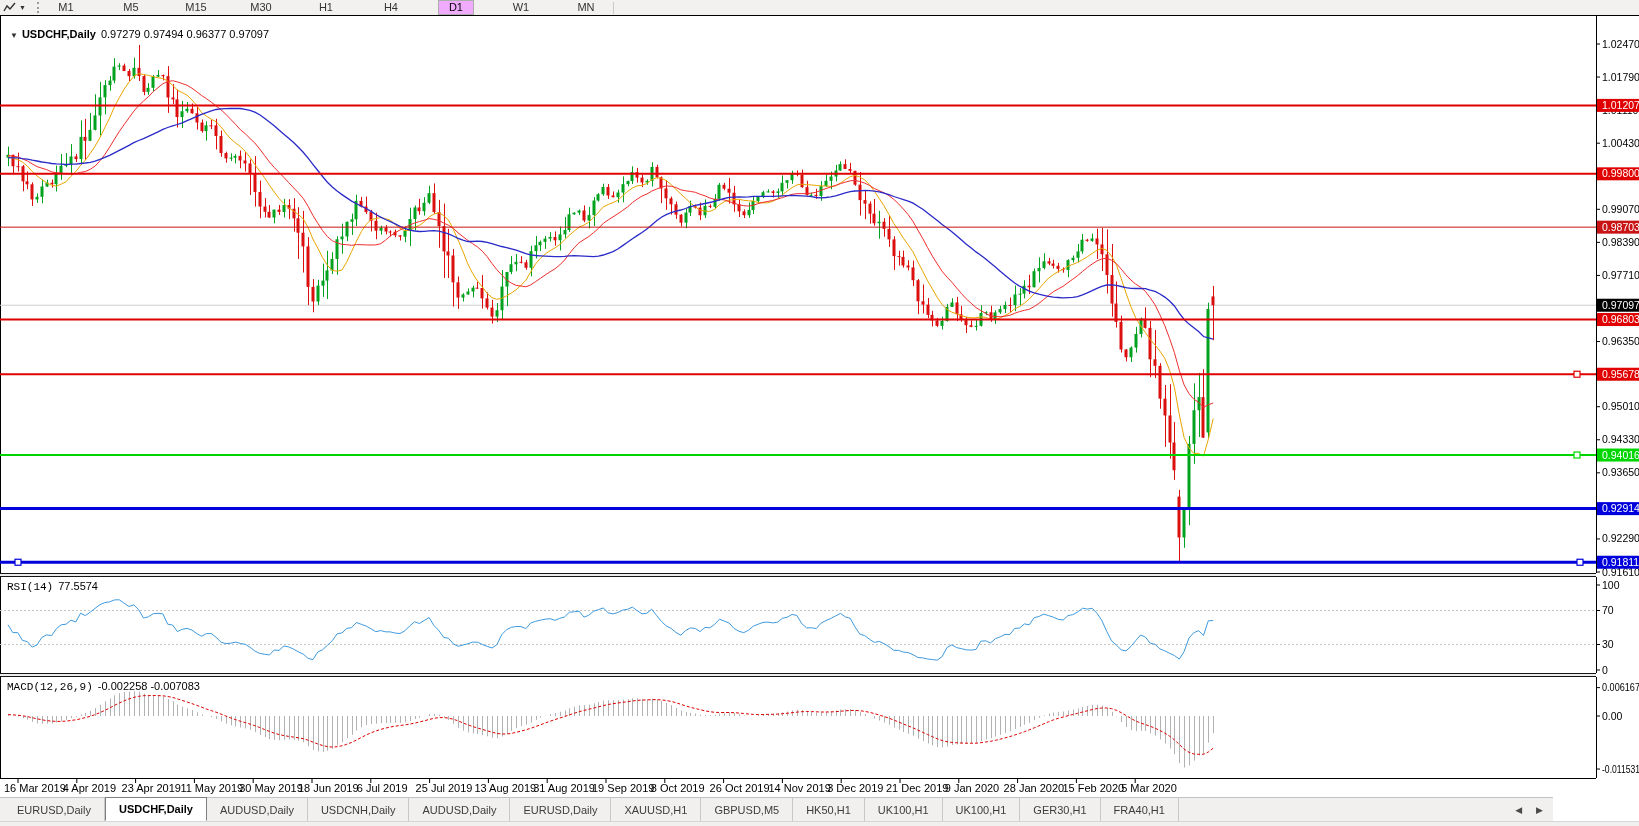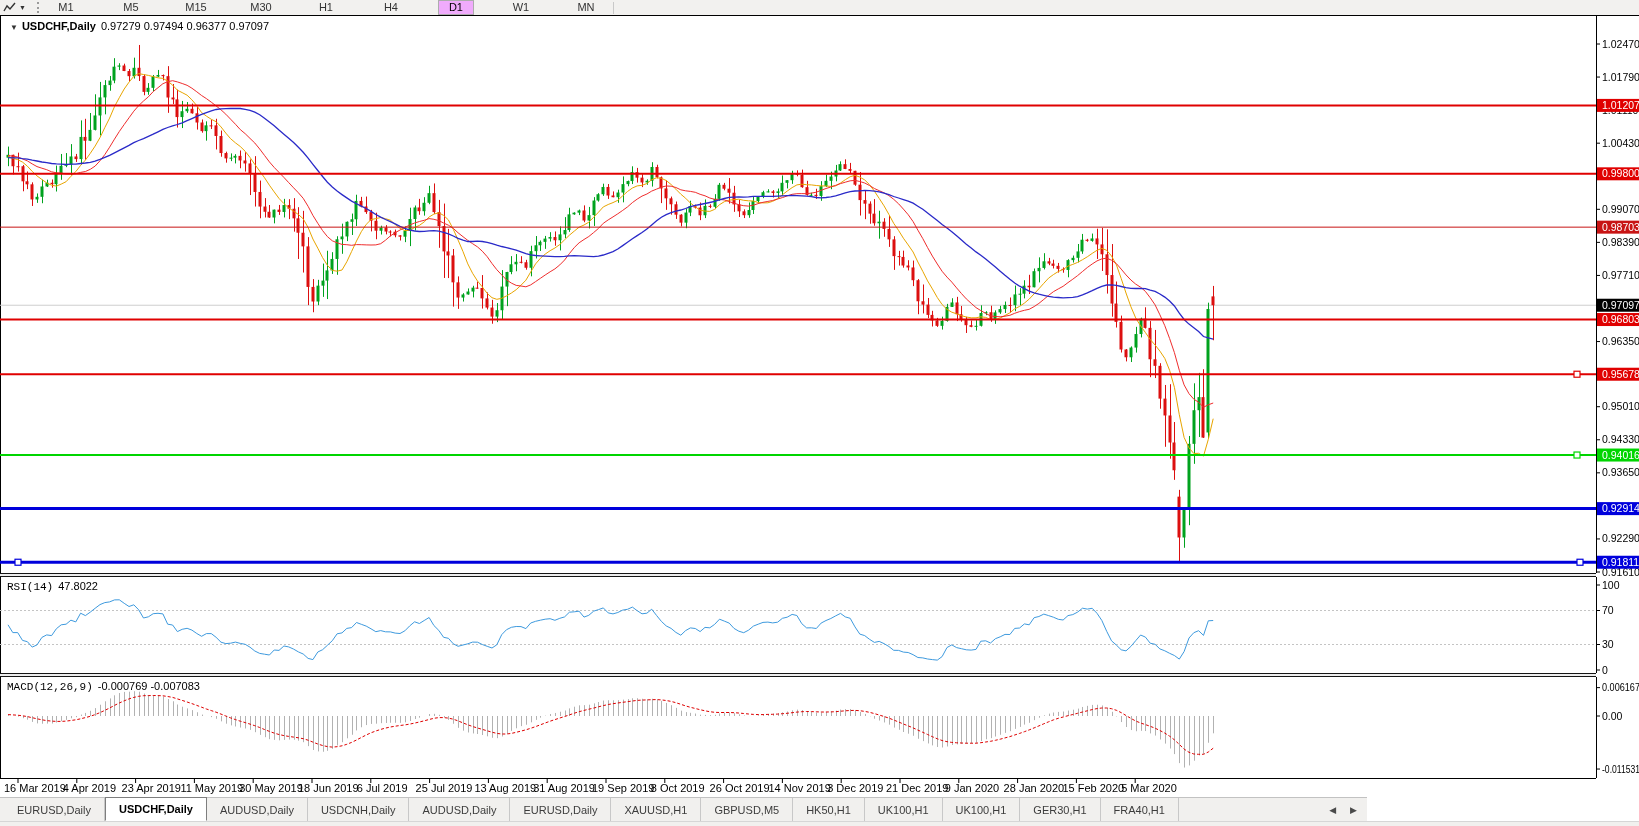--- a/index.html
+++ b/index.html
@@ -18,30 +18,30 @@
   .vsep{width:1px;height:12px;background:#C9C9C9;margin-left:9px;}
   
   svg{position:absolute;left:0;overflow:visible;}
   #svg-main{top:15px;}
   #svg-rsi{top:577px;}
   #svg-macd{top:677px;}
   svg text{font-family:"Liberation Sans",sans-serif;}
   .pane-sep{position:absolute;left:0;width:1596px;height:4px;background:#ECECEC;
             border-top:1px solid #151515;border-bottom:1px solid #151515;box-sizing:border-box;}
   #sep1{top:573px;} #sep2{top:673px;}
-  #chart-title{position:absolute;top:20px;left:7px;font-size:11px;color:#000;z-index:4;white-space:nowrap;}
+  #chart-title{position:absolute;top:28px;left:7px;font-size:11px;color:#000;z-index:4;white-space:nowrap;}
   #chart-title .sym{font-weight:bold;margin:0 5px 0 4px;}
   .ind-label{position:absolute;left:7px;font-size:11px;color:#000;z-index:4;white-space:nowrap;}
   #rsi-label{top:580px;} #macd-label{top:680px;}
   .ind-label .iname{margin-right:5px;font-family:Liberation Mono, monospace;}
   
   #date-strip{position:absolute;top:778px;left:0;width:1317px;height:19px;background:#fff;}
   #svg-date{top:0;}
   
-  #tabbar{position:absolute;top:797px;left:0;width:1367px;height:24px;background:#F1F0EE;
+  #tabbar{position:absolute;top:797px;left:0;width:1553px;height:24px;background:#F1F0EE;
           border-top:1px solid #C2C2C2;display:flex;align-items:stretch;box-sizing:border-box;}
   #tabs{display:flex;align-items:stretch;padding-left:4px;}
   .tab{display:flex;align-items:center;padding:0 13px;font-size:11px;color:#3C3C3C;white-space:nowrap;cursor:default;}
   .tab:not(.active){border-right:1px solid #C8C8C8;}
   .tab.active{background:#FFFFFF;border:1px solid #7E7E7E;border-bottom:1px solid #FFF;
               font-weight:bold;color:#000;margin-top:-1px;}
   #tab-nav{margin-left:auto;display:flex;align-items:center;gap:14px;padding-right:10px;
            font-size:9px;color:#4A4A4A;}
   #statusbar{position:absolute;top:821px;left:0;width:1639px;height:5px;background:#F1F0EE;
              border-top:1px solid #D6D6D6;box-sizing:border-box;}
@@ -653,21 +653,21 @@
       <line x1="1596" y1="8" x2="1600" y2="8" stroke="#000"></line>
       <text x="1602" y="11.5" font-size="10.5" fill="#000">100</text>
       <line x1="1596" y1="33.5" x2="1600" y2="33.5" stroke="#000"></line>
       <text x="1602" y="37" font-size="10.5" fill="#000">70</text>
       <line x1="1596" y1="67.5" x2="1600" y2="67.5" stroke="#000"></line>
       <text x="1602" y="71" font-size="10.5" fill="#000">30</text>
       <line x1="1596" y1="93" x2="1600" y2="93" stroke="#000"></line>
       <text x="1602" y="96.5" font-size="10.5" fill="#000">0</text>
     </svg>
   <div id="rsi-label" class="ind-label">
-    <span class="iname">RSI(14)</span><span>47.8022</span>
+    <span class="iname">RSI(14)</span><span>77.5574</span>
   </div>
 
   <div id="sep2" class="pane-sep"></div>
 
   <svg id="svg-macd" width="1639" height="101">
       <line x1="0.5" y1="0" x2="0.5" y2="101" stroke="#000"></line>
       <line x1="1596.5" y1="0" x2="1596.5" y2="101" stroke="#000"></line>
       <line x1="8.5" y1="39" x2="8.5" y2="38.18250096439806" stroke="#B2B2B2"></line>
       <line x1="13.5" y1="39" x2="13.5" y2="38.96927603380368" stroke="#B2B2B2"></line>
       <line x1="18.5" y1="39" x2="18.5" y2="39.58662342569346" stroke="#B2B2B2"></line>
@@ -920,21 +920,21 @@
       <line x1="1213.5" y1="39" x2="1213.5" y2="56.30361190070414" stroke="#B2B2B2"></line>
       <polyline points="8.0,37.6 12.8,37.9 17.7,38.2 22.5,38.8 27.4,39.6 32.2,40.7 37.0,41.8 41.9,42.8 46.7,43.6 51.6,44.1 56.4,44.4 61.2,44.4 66.1,44.1 70.9,43.5 75.8,42.8 80.6,41.8 85.4,40.6 90.3,39.3 95.1,37.6 100.0,35.6 104.8,33.4 109.6,31.0 114.5,28.4 119.3,26.0 124.2,23.8 129.0,21.9 133.8,20.4 138.7,19.3 143.5,18.7 148.4,18.6 153.2,18.5 158.0,18.6 162.9,18.8 167.7,19.5 172.6,20.4 177.4,21.9 182.2,23.4 187.1,25.0 191.9,26.6 196.8,28.4 201.6,30.2 206.4,32.0 211.3,33.6 216.1,35.2 221.0,37.1 225.8,39.0 230.6,40.9 235.5,42.6 240.3,44.2 245.2,45.6 250.0,47.1 254.8,48.7 259.7,50.5 264.5,52.5 269.4,54.4 274.2,56.1 279.0,57.5 283.9,58.6 288.7,59.4 293.6,60.1 298.4,60.8 303.2,61.7 308.1,63.2 312.9,65.1 317.8,67.0 322.6,68.5 327.4,69.6 332.3,70.1 337.1,69.7 342.0,68.8 346.8,67.3 351.6,65.4 356.5,63.0 361.3,60.5 366.2,58.0 371.0,55.8 375.8,54.0 380.7,52.4 385.5,51.1 390.4,50.0 395.2,49.2 400.0,48.5 404.9,47.9 409.7,47.1 414.6,46.1 419.4,45.0 424.2,43.8 429.1,42.5 433.9,41.3 438.8,40.6 443.6,40.6 448.4,41.1 453.3,42.2 458.1,43.9 463.0,45.9 467.8,47.8 472.6,49.5 477.5,51.0 482.3,52.4 487.2,53.8 492.0,55.2 496.8,56.4 501.7,57.0 506.5,57.0 511.4,56.4 516.2,55.3 521.0,54.1 525.9,52.8 530.7,51.3 535.6,49.6 540.4,47.8 545.2,46.0 550.1,44.2 554.9,42.6 559.8,41.0 564.6,39.5 569.4,37.9 574.3,36.2 579.1,34.7 584.0,33.4 588.8,32.2 593.6,31.1 598.5,29.8 603.3,28.6 608.2,27.5 613.0,26.7 617.8,26.0 622.7,25.3 627.5,24.7 632.4,24.0 637.2,23.4 642.0,23.1 646.9,22.9 651.7,22.7 656.6,22.6 661.4,22.9 666.2,23.5 671.1,24.4 675.9,25.7 680.8,27.3 685.6,28.9 690.4,30.3 695.3,31.5 700.1,32.7 705.0,33.8 709.8,34.7 714.6,35.3 719.5,35.5 724.3,35.5 729.2,35.5 734.0,35.7 738.8,36.0 743.7,36.5 748.5,37.0 753.4,37.4 758.2,37.6 763.0,37.6 767.9,37.4 772.7,37.3 777.6,37.1 782.4,36.7 787.2,36.3 792.1,35.7 796.9,35.1 801.8,34.7 806.6,34.5 811.4,34.6 816.3,34.8 821.1,35.0 826.0,35.0 830.8,34.9 835.6,34.7 840.5,34.2 845.3,33.8 850.2,33.5 855.0,33.4 859.8,33.7 864.7,34.4 869.5,35.3 874.4,36.6 879.2,38.0 884.0,39.5 888.9,41.1 893.7,43.0 898.6,45.0 903.4,47.0 908.2,48.9 913.1,50.9 917.9,53.1 922.8,55.3 927.6,57.5 932.4,59.7 937.3,61.8 942.1,63.5 947.0,64.7 951.8,65.4 956.6,65.8 961.5,66.0 966.3,66.2 971.2,66.2 976.0,66.2 980.8,65.7 985.7,65.0 990.5,64.3 995.4,63.3 1000.2,62.2 1005.0,60.9 1009.9,59.6 1014.7,58.0 1019.6,56.4 1024.4,54.7 1029.2,52.9 1034.1,50.9 1038.9,48.9 1043.8,46.8 1048.6,44.8 1053.4,42.9 1058.3,41.3 1063.1,40.0 1068.0,38.7 1072.8,37.5 1077.6,36.3 1082.5,35.0 1087.3,33.8 1092.2,32.6 1097.0,31.6 1101.8,31.0 1106.7,31.0 1111.5,31.7 1116.4,33.3 1121.2,35.6 1126.0,38.5 1130.9,41.4 1135.7,44.0 1140.6,46.0 1145.4,47.6 1150.2,49.3 1155.1,51.2 1159.9,53.5 1164.8,56.1 1169.6,59.2 1174.4,62.8 1179.3,67.4 1184.1,72.1 1189.0,75.3 1193.8,77.0 1198.6,77.3 1203.5,77.3 1208.3,75.0 1213.2,71.2" fill="none" stroke="#DE0000" stroke-width="1" stroke-dasharray="3 2"></polyline>
       <line x1="1596" y1="10.631799999999998" x2="1600" y2="10.631799999999998" stroke="#000"></line>
       <text x="1602" y="14.131799999999998" font-size="10.5" fill="#000" textLength="38" lengthAdjust="spacingAndGlyphs">0.006167</text>
       <line x1="1596" y1="39" x2="1600" y2="39" stroke="#000"></line>
       <text x="1602" y="42.5" font-size="10.5" fill="#000">0.00</text>
       <line x1="1596" y1="92.0426" x2="1600" y2="92.0426" stroke="#000"></line>
       <text x="1602" y="95.5426" font-size="10.5" fill="#000" textLength="38" lengthAdjust="spacingAndGlyphs">-0.011531</text>
     </svg>
   <div id="macd-label" class="ind-label">
-    <span class="iname">MACD(12,26,9)</span><span>-0.000769 -0.007083</span>
+    <span class="iname">MACD(12,26,9)</span><span>-0.002258 -0.007083</span>
   </div>
 
   <div id="date-strip">
     <svg id="svg-date" width="1639" height="19">
         <line x1="0" y1="0.5" x2="1596" y2="0.5" stroke="#000"></line>
         <line x1="18" y1="1" x2="18" y2="5" stroke="#000"></line>
         <text x="4" y="14" font-size="11" fill="#000">16 Mar 2019</text>
         <line x1="76.8" y1="1" x2="76.8" y2="5" stroke="#000"></line>
         <text x="62.8" y="14" font-size="11" fill="#000">4 Apr 2019</text>
         <line x1="135.6" y1="1" x2="135.6" y2="5" stroke="#000"></line>

